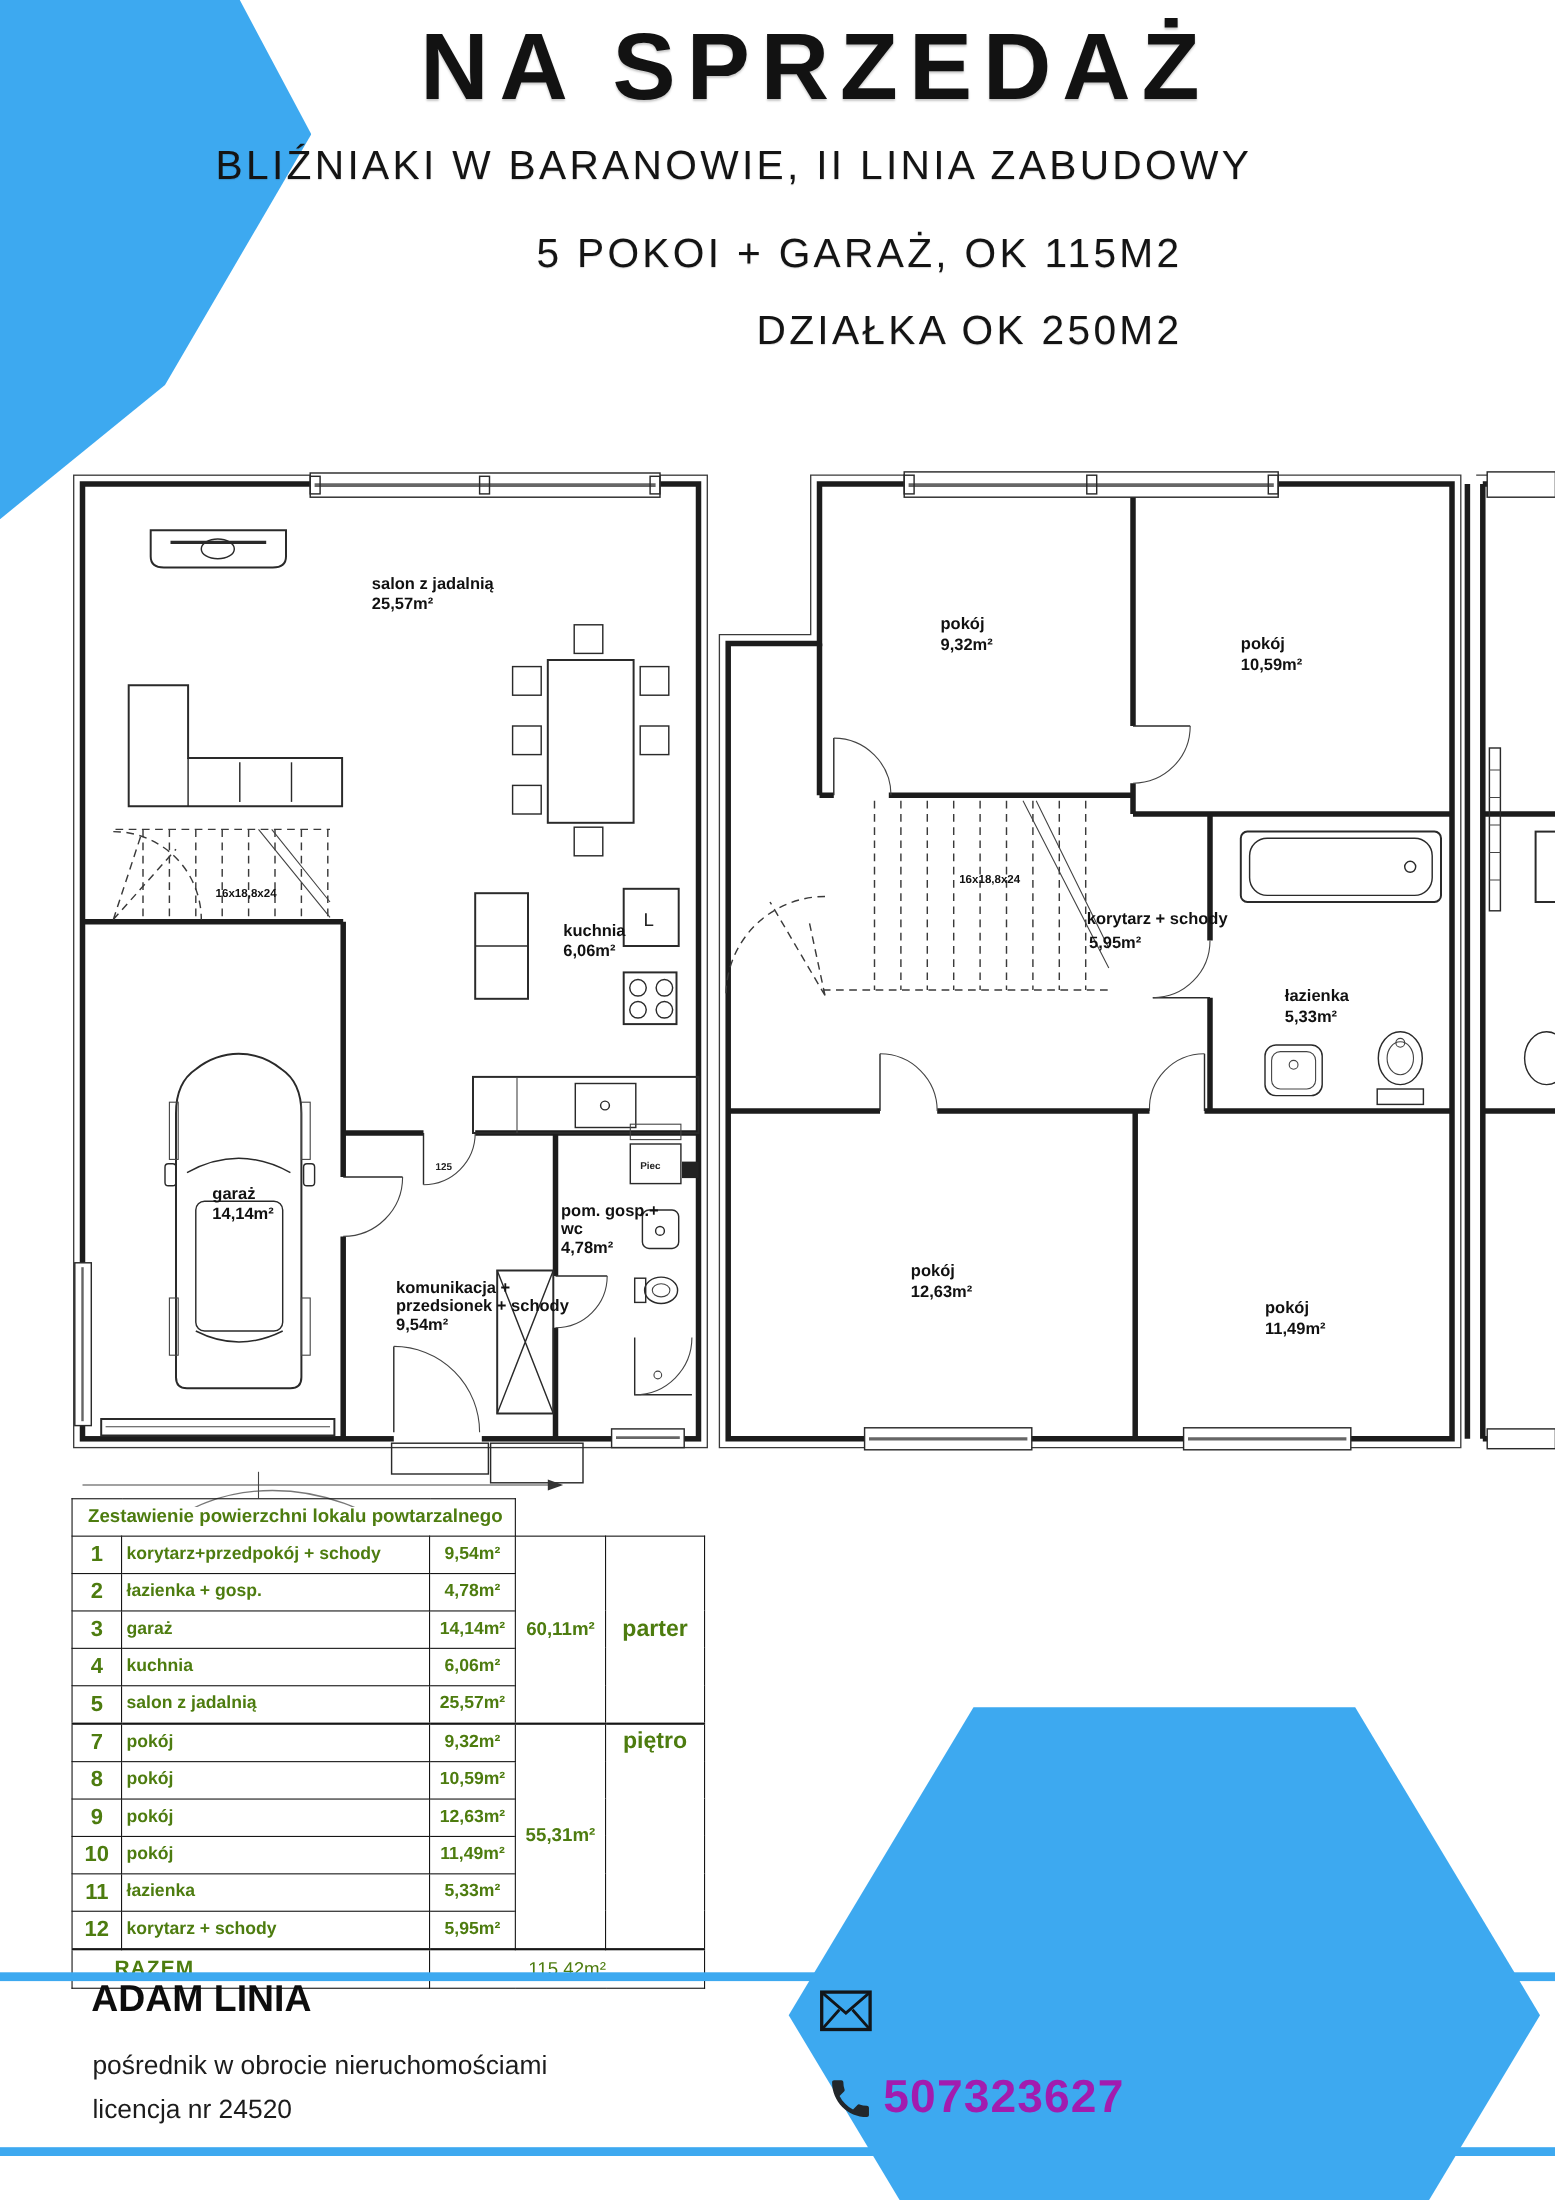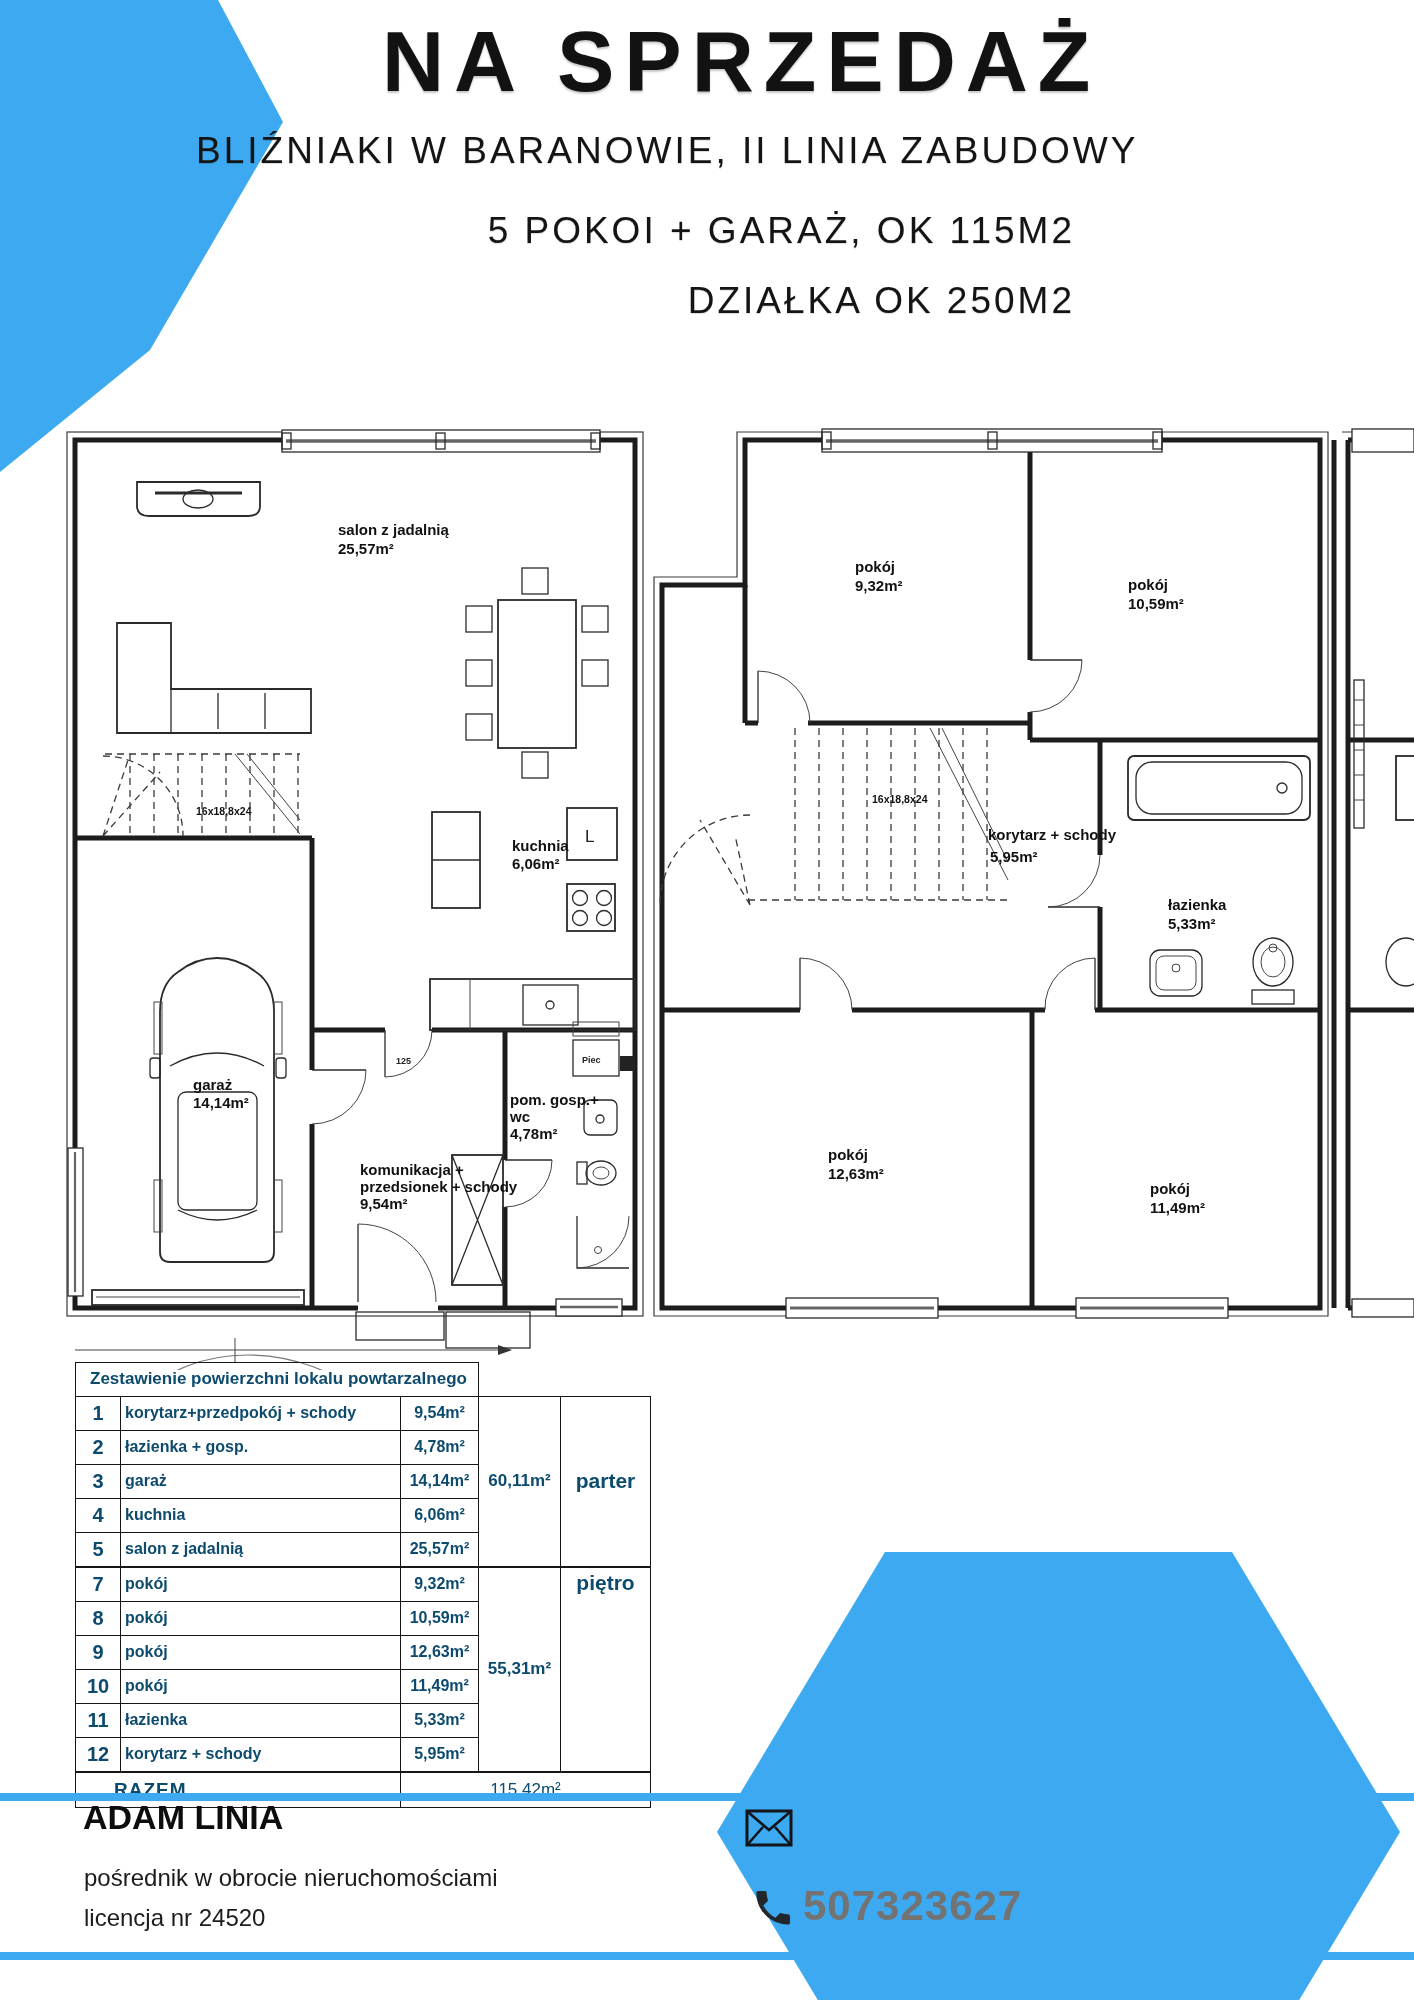--- a/index.html
+++ b/index.html
@@ -28,40 +28,40 @@
   .f18{stroke:#2a2a2a;stroke-width:1.8;fill:none;}
   .f13{stroke:#2a2a2a;stroke-width:1.3;fill:none;}
   .f10{stroke:#444;stroke-width:1;fill:none;}
   .dash{stroke:#3a3a3a;stroke-width:1.3;fill:none;stroke-dasharray:7 5;}
   .glass{stroke:#666;stroke-width:3.5;fill:none;}
   .winbox{fill:#fff;stroke:#2a2a2a;stroke-width:1.3;}
   .rlbl{font-size:15px;font-weight:700;fill:#111;}
   .slbl{font-size:10.5px;font-weight:700;fill:#111;}
   .tiny{font-size:9px;font-weight:700;fill:#222;}
   
-  #areatable{position:absolute;left:75px;top:1362px;border-collapse:collapse;table-layout:fixed;
-             width:575px;color:#0c4a6e;}
+  #areatable{position:absolute;left:65px;top:1362px;border-collapse:collapse;table-layout:fixed;
+             width:575px;color:#4d7c0f;}
   #areatable td{border:1.6px solid #161616;height:33px;padding:0 4px;overflow:hidden;white-space:nowrap;}
   #areatable td.hcell{height:26px;font-weight:700;font-size:17px;padding-left:14px;}
   #areatable td.nocell{border:none;}
   #areatable td.num{font-weight:700;font-size:20px;text-align:center;padding:0;}
   #areatable td.nm{font-weight:700;font-size:16px;}
   #areatable td.ar{font-weight:700;font-size:16px;text-align:center;}
   #areatable td.sub{font-weight:700;font-size:17px;text-align:center;}
   #areatable td.floor{font-weight:700;font-size:21px;text-align:center;margin-top:32px;}
   #areatable td.floor.pietro{vertical-align:top;padding-top:3px;}
   #areatable tr.sep td{border-top-width:2.6px;}
   #areatable td.rz{font-weight:700;font-size:19px;padding-left:38px;letter-spacing:1px;height:34px;}
   #areatable td.rzv{font-weight:400;font-size:17px;text-align:center;}
   
   #agent-name{left:83px;top:1798px;font-size:34px;font-weight:700;color:#0d0d0d;}
   #agent-role{left:84px;top:1864px;font-size:24px;color:#1c1c1c;}
   #agent-license{left:84px;top:1904px;font-size:24px;color:#1c1c1c;}
   #email-text{left:806px;top:1804px;font-size:41px;font-weight:700;color:#101418;}
-  #phone-text{left:803px;top:1882px;font-size:42px;font-weight:700;color:#737373;letter-spacing:1px;}
+  #phone-text{left:803px;top:1882px;font-size:42px;font-weight:700;color:#a21caf;letter-spacing:1px;}
   #email-icon{left:745px;top:1808px;} #phone-icon{left:750px;top:1884px;}
 </style>
 </head>
 <body>
 
 <div id="flyer">
 
   <div class="abs" id="corner-shape"></div>
 
   <div class="abs" id="title">NA SPRZEDAŻ</div>

